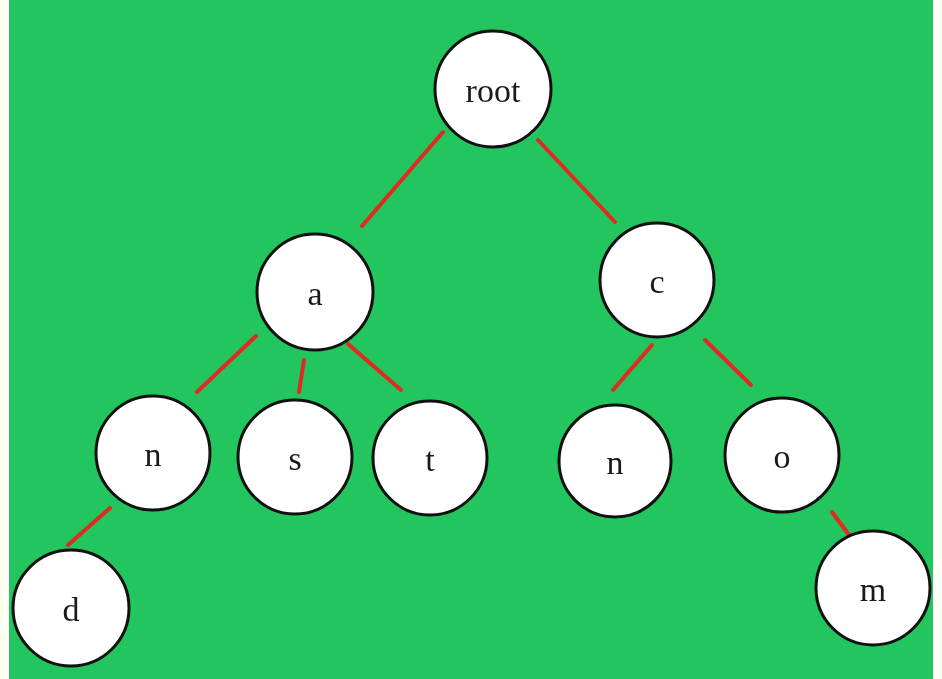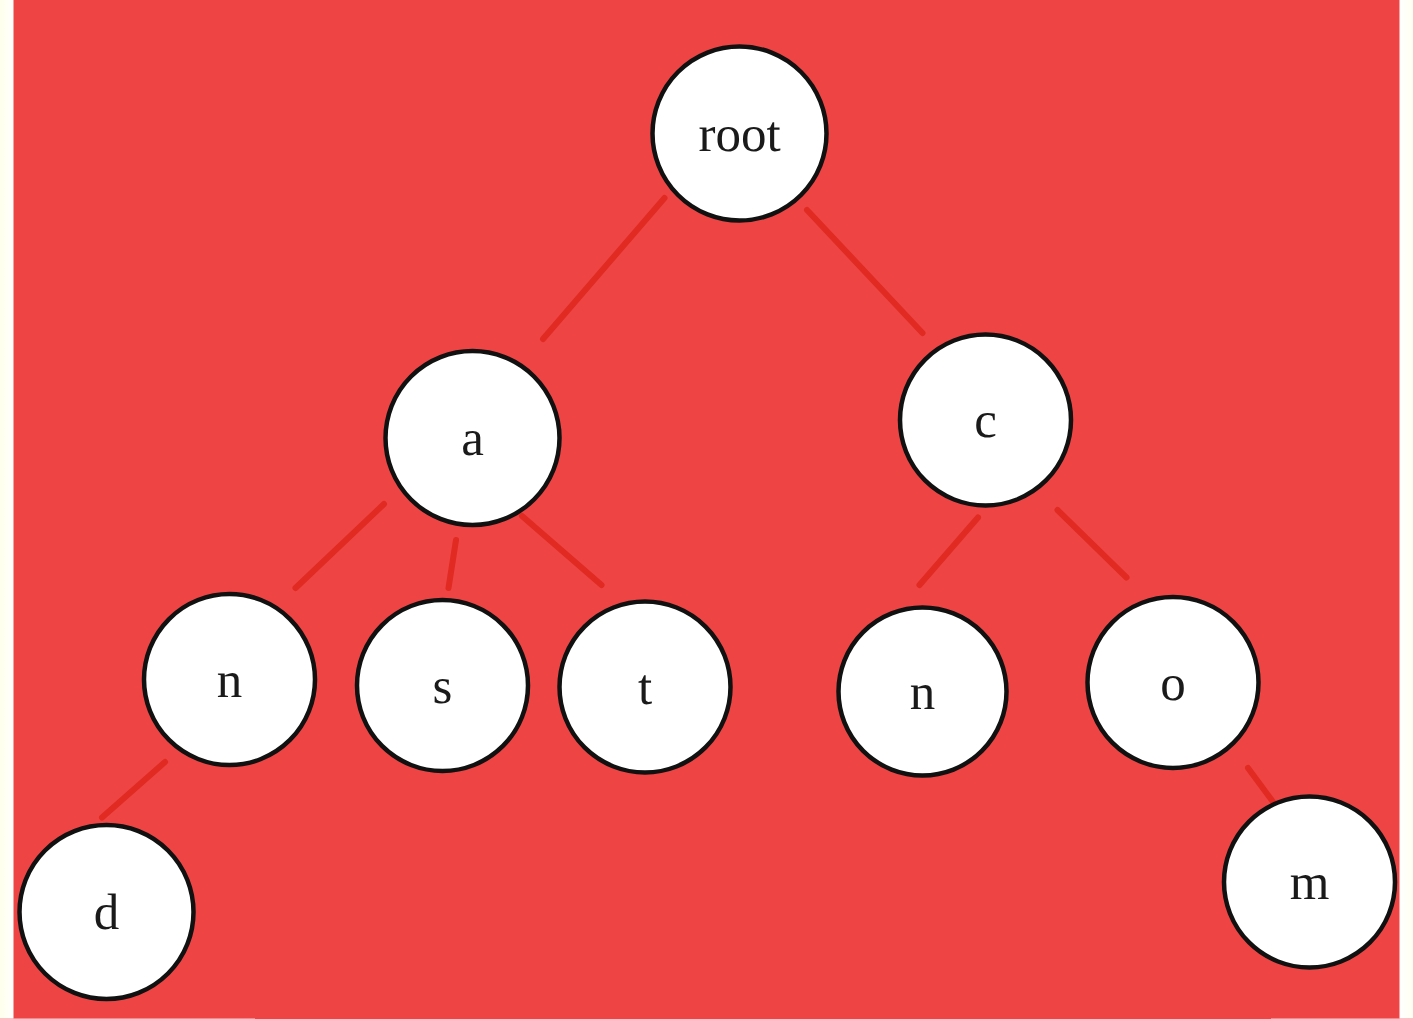--- a/index.html
+++ b/index.html
@@ -10,21 +10,21 @@
   body {
     width: 942px;
     height: 679px;
     overflow: hidden;
     font-family: "Liberation Serif", serif;
   }
   #canvas-wrap {
     position: relative;
     width: 942px;
     height: 679px;
-    background: #ef4444;
+    background: #22c55e;
   }
   .edge-strip {
     position: absolute;
     top: 0;
     height: 679px;
     width: 9px;
     pointer-events: none;
   }
   .edge-strip.left  { left: 0;  background: linear-gradient(to right, #ffffec 0%, #fffff6 60%, #ffffff 100%); }
   .edge-strip.right { right: 0; background: linear-gradient(to left,  #fffff0 0%, #fffffa 60%, #ffffff 100%); }

